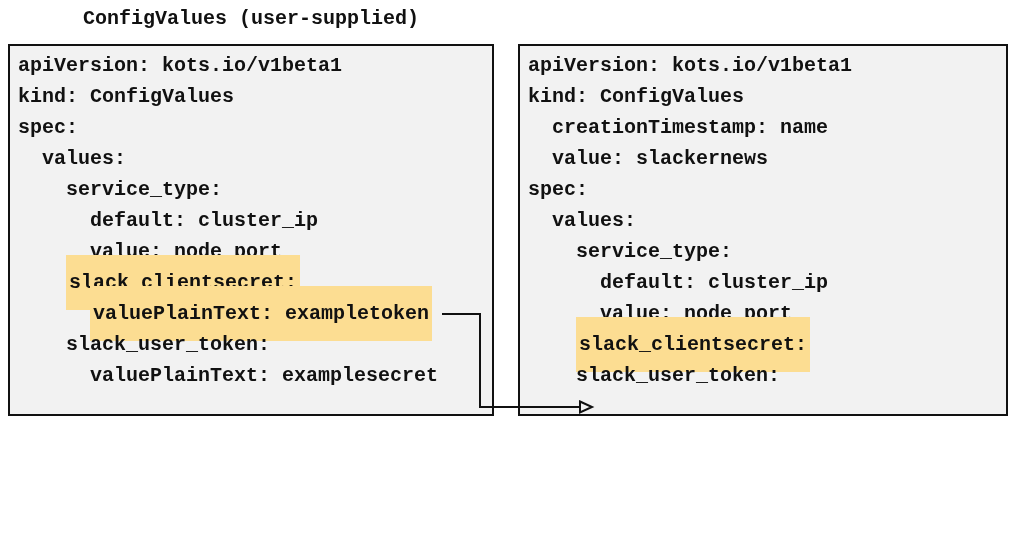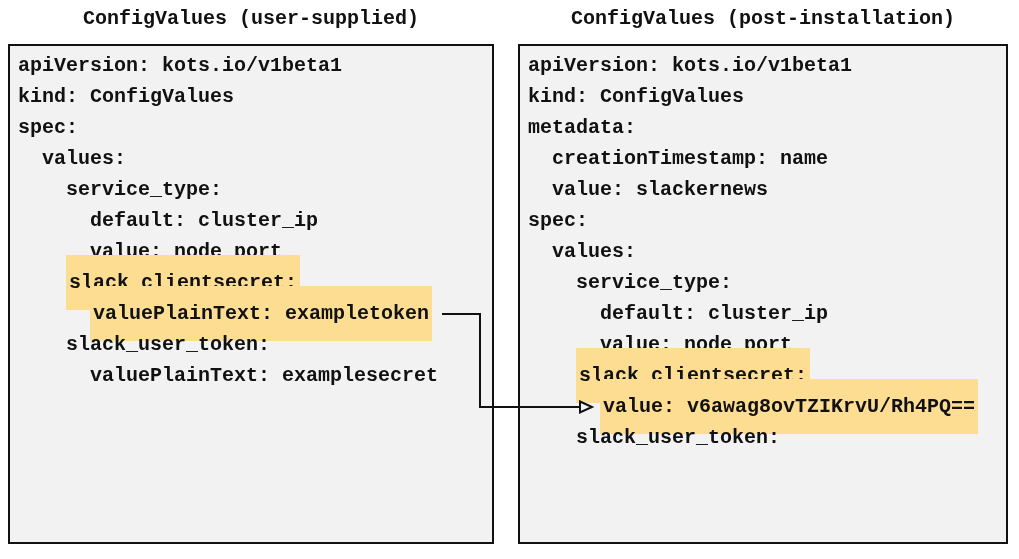--- a/index.html
+++ b/index.html
@@ -28,21 +28,21 @@
     line-height: 38px;
     text-align: center;
     font-size: 20px;
     white-space: pre;
   }
   #title-left  { left: 8px;   width: 486px; }
   #title-right { left: 518px; width: 490px; }
   .panel {
     position: absolute;
     top: 44px;
-    height: 500px;
+    height: 372px;
     background: var(--panel-bg);
     border: 2px solid var(--panel-border);
     padding: 4px 8px;
   }
   #panel-left  { left: 8px;   width: 486px; }
   #panel-right { left: 518px; width: 490px; }
   .code-line {
     font-size: 20px;
     line-height: 31px;
     white-space: pre;
@@ -70,49 +70,46 @@
     stroke-linejoin: miter;
   }
 </style>
 </head>
 <body>
 
 <div class="canvas">
 
   <div class="panel-title" id="title-left">ConfigValues (user-supplied)</div>
 
-  <div class="panel-title" id="title-right">ConfigValues (post-installation)</div>
 
   <div class="panel" id="panel-left">
       <div class="code-line"><span>apiVersion: kots.io/v1beta1</span></div>
       <div class="code-line"><span>kind: ConfigValues</span></div>
       <div class="code-line"><span>spec:</span></div>
       <div class="code-line">  <span>values:</span></div>
       <div class="code-line">    <span>service_type:</span></div>
       <div class="code-line">      <span>default: cluster_ip</span></div>
       <div class="code-line">      <span>value: node_port</span></div>
       <div class="code-line">    <span class="hl">slack_clientsecret:</span></div>
       <div class="code-line">      <span class="hl">valuePlainText: exampletoken</span></div>
       <div class="code-line">    <span>slack_user_token:</span></div>
       <div class="code-line">      <span>valuePlainText: examplesecret</span></div>
     </div>
 
   <div class="panel" id="panel-right">
       <div class="code-line"><span>apiVersion: kots.io/v1beta1</span></div>
       <div class="code-line"><span>kind: ConfigValues</span></div>
-      <div class="code-line"><span>metadata:</span></div>
       <div class="code-line">  <span>creationTimestamp: name</span></div>
       <div class="code-line">  <span>value: slackernews</span></div>
       <div class="code-line"><span>spec:</span></div>
       <div class="code-line">  <span>values:</span></div>
       <div class="code-line">    <span>service_type:</span></div>
       <div class="code-line">      <span>default: cluster_ip</span></div>
       <div class="code-line">      <span>value: node_port</span></div>
       <div class="code-line">    <span class="hl">slack_clientsecret:</span></div>
-      <div class="code-line">      <span class="hl">value: v6awag8ovTZIKrvU/Rh4PQ==</span></div>
       <div class="code-line">    <span>slack_user_token:</span></div>
     </div>
 
   <svg id="arrow-overlay" viewBox="0 0 1019 559">
     <path class="arrow-path" d="M442 314 H480 V407 H580"></path>
     <path class="arrow-head" d="M580 401.5 L592 407 L580 412.5 Z"></path>
   </svg>
 
 </div>
 

